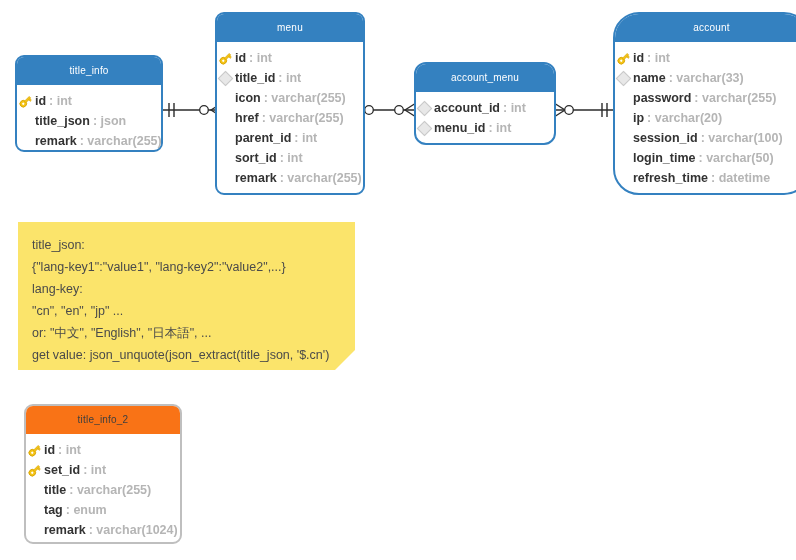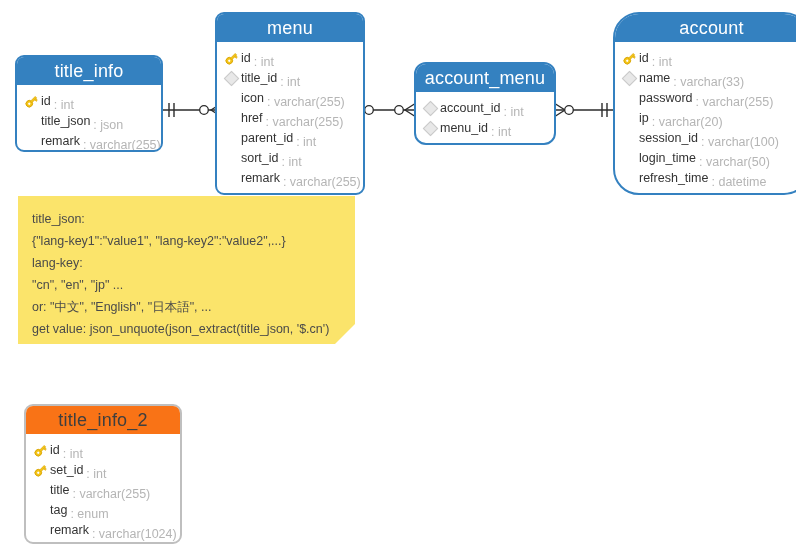--- a/index.html
+++ b/index.html
@@ -31,40 +31,40 @@
     overflow: hidden;
   }
   .entity.gray { border-color: #bfbfbf; }
 
   .entity-header {
     height: 28px;
     line-height: 28px;
     background: #3481c0;
     color: #ffffff;
     text-align: center;
-    font-size: 18px;
+    font-size: 10px;
     letter-spacing: .2px;
     white-space: nowrap;
   }
   .entity.gray .entity-header {
     background: #f97316;
     color: #3f3f3f;
   }
 
   .entity-body {
     padding: 6px 0 7px 0;
   }
   .field {
     height: 20px;
     line-height: 20px;
     display: flex;
-    align-items: center;
-    padding-left: 6px;
+    align-items: flex-end;
     white-space: nowrap;
     font-size: 12.5px;
+    font-weight: bold;
   }
   .field-marker {
     width: 18px;
     min-width: 18px;
     height: 20px;
     position: relative;
   }
   .fname { color: #333333; }
   .ftype { color: #b5b5b5; padding-left: 3px; margin-top: 8px; }
 
@@ -293,21 +293,21 @@
         <span class="ftype">: <span>varchar(50)</span></span>
       </div>
       <div class="field">
         <span class="field-marker"></span>
         <span class="fname">refresh_time</span>
         <span class="ftype">: <span>datetime</span></span>
       </div>
     </div>
   </div>
 
-  <div class="note" style="left:18px; top:196px; width:337px; height:148px;">
+  <div class="note" style="left:18px; top:222px; width:337px; height:148px;">
     <div class="note-inner">
       <div class="note-line">title_json:</div>
       <div class="note-line">{"lang-key1":"value1", "lang-key2":"value2",...}</div>
       <div class="note-line">lang-key:</div>
       <div class="note-line">"cn", "en", "jp" ...</div>
       <div class="note-line">or: "中文", "English", "日本語", ...</div>
       <div class="note-line">get value: json_unquote(json_extract(title_json, '$.cn')</div>
     </div>
     <div class="note-fold"></div>
   </div>

